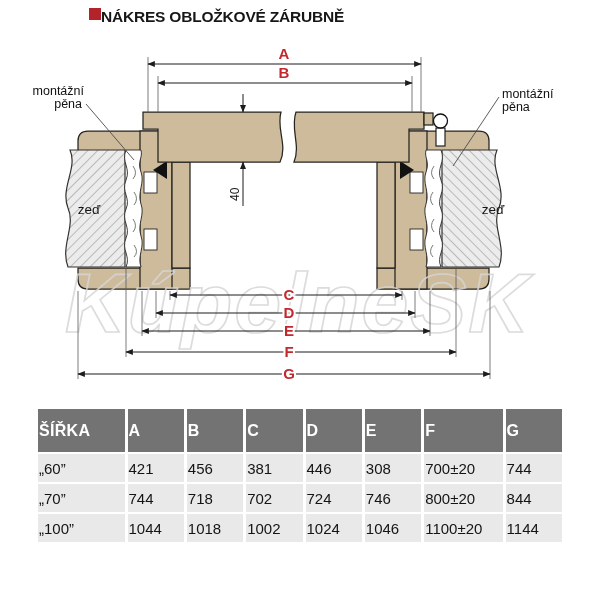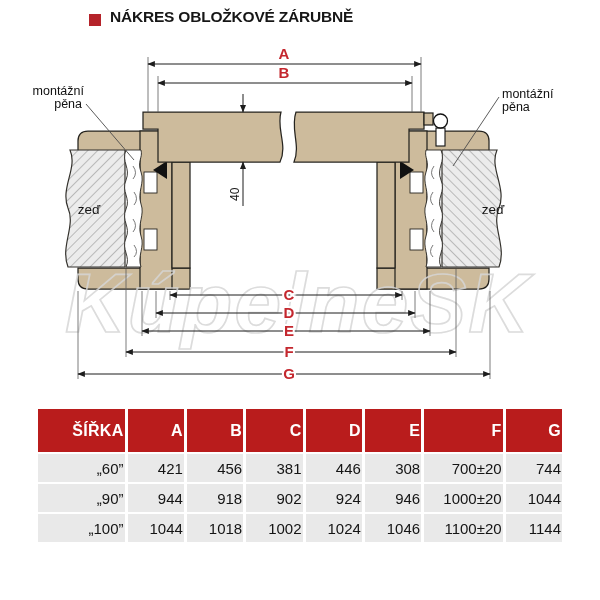--- a/index.html
+++ b/index.html
@@ -1,41 +1,41 @@
 <!DOCTYPE html>
 <html><head>
 <meta charset="utf-8">
 <style>
   html,body{margin:0;padding:0;background:#fff;}
   .page{position:relative;width:600px;height:600px;background:#fff;overflow:hidden;
         font-family:"Liberation Sans","DejaVu Sans",sans-serif;}
-  .title-row{position:absolute;top:8px;left:89px;display:flex;align-items:flex-end;gap:9px;}
+  .title-row{position:absolute;top:8px;left:89px;display:flex;align-items:flex-start;}
   .bullet{width:12px;height:12px;background:#b5232a;flex:0 0 auto;}
   .title-text{font-size:15.5px;font-weight:bold;color:#161616;letter-spacing:-0.2px;white-space:nowrap;}
   svg{position:absolute;top:0;left:0;}
   
   .wood{fill:#cdbb9c;stroke:#26241f;stroke-width:1.25;}
   .white-part{fill:#ffffff;stroke:#26241f;stroke-width:0.9;}
   .wallshape{stroke:#33312c;stroke-width:1.2;}
   .ext{stroke:#5a5a5a;stroke-width:0.8;}
   .dim{stroke:#1d1d1d;stroke-width:1;}
   .leader{stroke:#4a4a4a;stroke-width:0.9;fill:none;}
   .dimletter{fill:#c4272e;font-size:15px;font-weight:bold;text-anchor:middle;
              paint-order:stroke;stroke:#ffffff;stroke-width:4px;}
   .lbl{fill:#101010;font-size:12.5px;}
   .zed{fill:#161616;font-size:13.5px;text-anchor:middle;}
   .thick{fill:#161616;font-size:12px;}
   .wm{fill:none;stroke:#d6d6d6;stroke-width:1.7;font-size:84px;font-weight:bold;
       font-style:italic;letter-spacing:2px;text-anchor:middle;opacity:0.85;}
   
   .size-table{position:absolute;top:407px;left:35px;width:530px;table-layout:fixed;
               border-collapse:separate;border-spacing:3px 2px;}
-  .size-table th{background:#b91c1c;color:#ffffff;height:41px;font-size:16px;
-                 font-weight:bold;text-align:right;letter-spacing:0.3px;}
-  .size-table td{background:#e9e9e9;height:26px;font-size:15px;color:#141414;text-align:right;}
+  .size-table th{background:#737373;color:#ffffff;height:41px;font-size:16px;
+                 font-weight:bold;text-align:left;letter-spacing:0.3px;}
+  .size-table td{background:#e9e9e9;height:26px;font-size:15px;color:#141414;text-align:left;}
 </style>
 </head>
 <body>
 
 <div class="page">
 
   <div class="title-row">
     <span class="bullet"></span>
     <span class="title-text">NÁKRES OBLOŽKOVÉ ZÁRUBNĚ</span>
   </div>
@@ -157,28 +157,28 @@
         <td>„60”</td>
         <td>421</td>
         <td>456</td>
         <td>381</td>
         <td>446</td>
         <td>308</td>
         <td>700±20</td>
         <td>744</td>
       </tr>
       <tr>
-        <td>„90”</td>
-        <td>944</td>
-        <td>918</td>
-        <td>902</td>
-        <td>924</td>
-        <td>946</td>
-        <td>1000±20</td>
-        <td>1044</td>
+        <td>„70”</td>
+        <td>744</td>
+        <td>718</td>
+        <td>702</td>
+        <td>724</td>
+        <td>746</td>
+        <td>800±20</td>
+        <td>844</td>
       </tr>
       <tr>
         <td>„100”</td>
         <td>1044</td>
         <td>1018</td>
         <td>1002</td>
         <td>1024</td>
         <td>1046</td>
         <td>1100±20</td>
         <td>1144</td>

